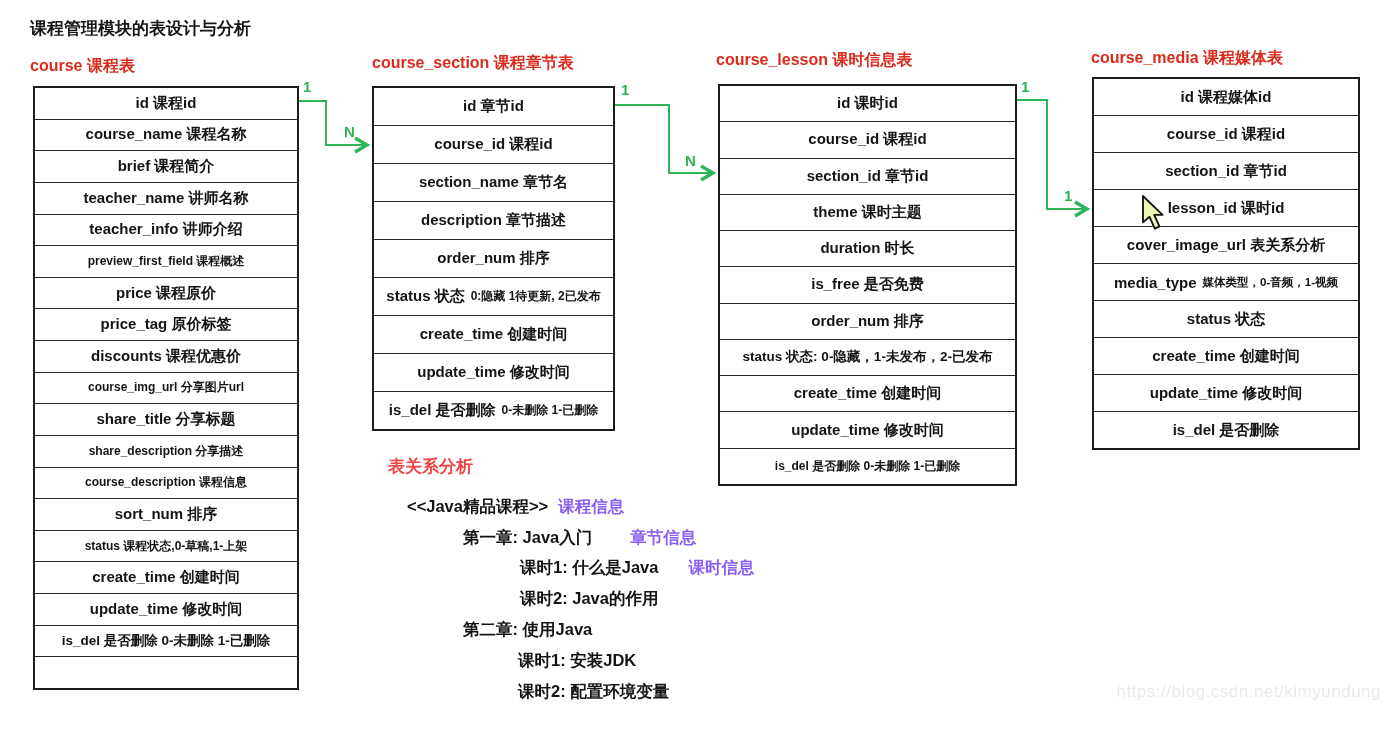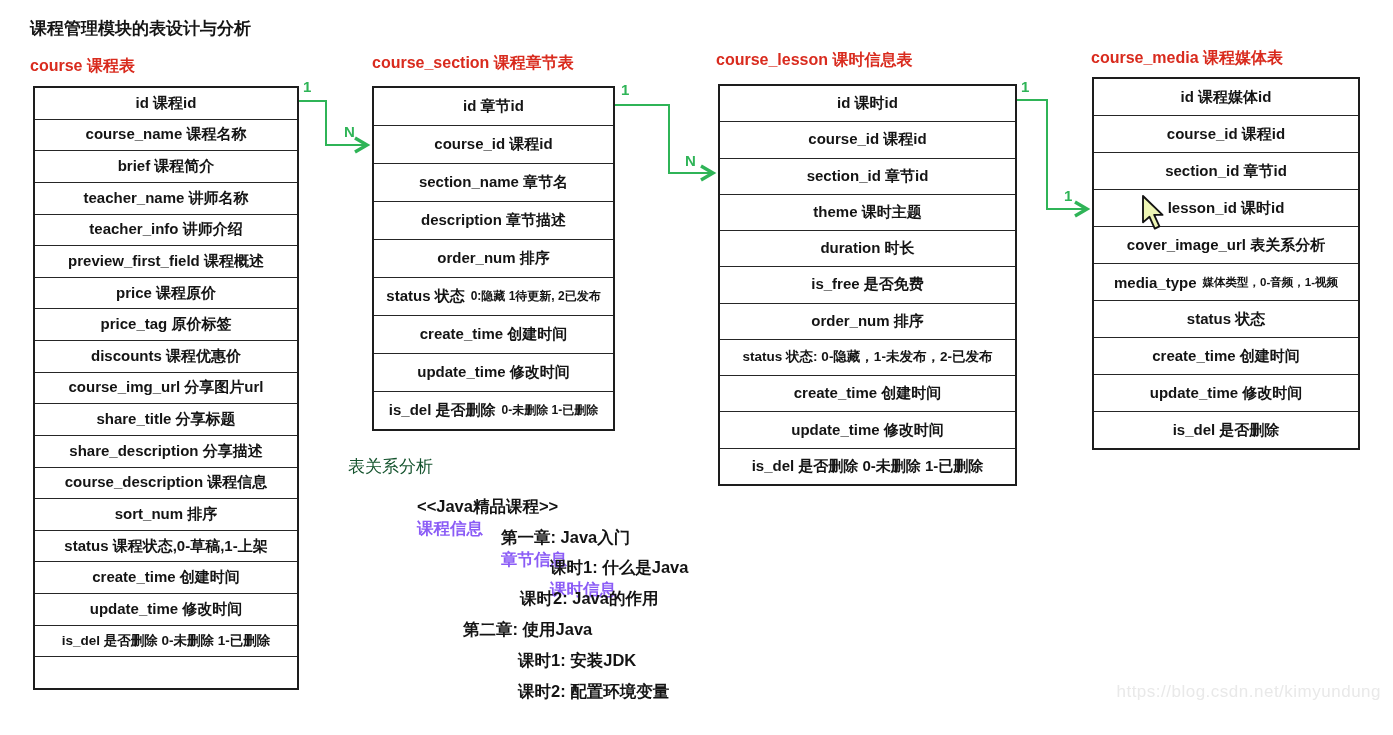--- a/index.html
+++ b/index.html
@@ -22,25 +22,25 @@
   .tb3{left:718px;top:84px;width:299px;height:402px;}
   .tb4{left:1092px;top:77px;width:268px;height:373px;}
   .trow{
     flex:1;border-bottom:1.5px solid #262626;display:flex;align-items:center;
     justify-content:center;gap:6px;font-weight:bold;font-size:15px;
     white-space:nowrap;overflow:hidden;padding:0 3px;box-sizing:border-box;text-align:right;
   }
   .trow:last-child{border-bottom:none;}
   .rnote{font-size:12px;font-weight:bold;}
   .rnote:empty{display:none;}
-  .fs14{font-size:15px;}
+  .fs14{font-size:12px;}
   .fs13{font-size:13.5px;}
   .n11 .rnote{font-size:11.5px;}
-  .rel-heading{position:absolute;left:348px;top:455px;font-size:17px;font-weight:normal;color:#14532d;}
-  .rel-line{position:absolute;font-size:16.5px;font-weight:bold;color:#141414;white-space:nowrap;display:flex;align-items:baseline;flex-direction:column;}
+  .rel-heading{position:absolute;left:388px;top:455px;font-size:17px;font-weight:bold;color:#ef4444;}
+  .rel-line{position:absolute;font-size:16.5px;font-weight:bold;color:#141414;white-space:nowrap;display:flex;align-items:baseline;}
   .rel-note{color:#8b5cf6;}
   .ml8{margin-left:10px;} .ml36{margin-left:38px;text-align:center;} .ml30{margin-left:30px;}
   .rl1{left:407px;top:496px;}
   .rl2{left:463px;top:527px;}
   .rl3{left:520px;top:557px;}
   .rl4{left:520px;top:588px;}
   .rl5{left:463px;top:619px;}
   .rl6{left:518px;top:650px;}
   .rl7{left:518px;top:681px;justify-content:flex-end;}
   .overlay{position:absolute;left:0;top:0;width:1393px;height:735px;pointer-events:none;}

